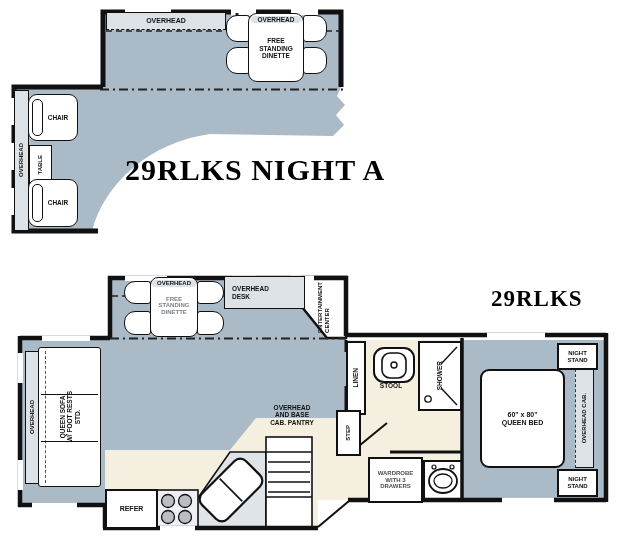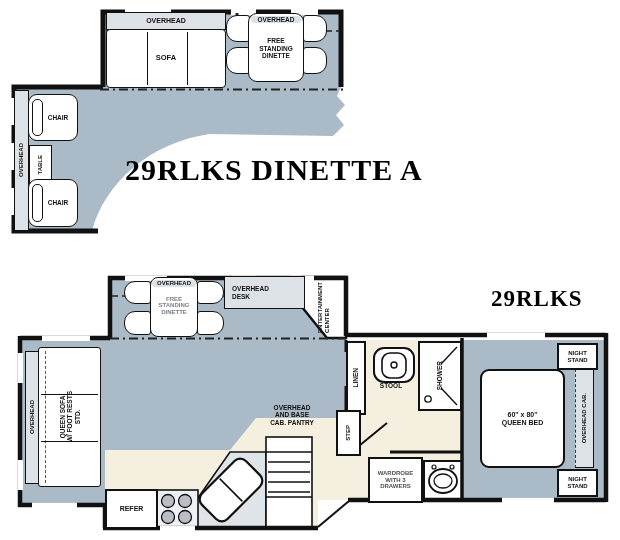--- a/index.html
+++ b/index.html
@@ -143,25 +143,20 @@
     <g stroke="#222">
       <line x1="112" y1="296" x2="303" y2="296" stroke-width="1.4" stroke-dasharray="6 4"></line>
       <line x1="110" y1="338.5" x2="346" y2="338.5" stroke-width="2" stroke-dasharray="9 4 2 4"></line>
       <line x1="268" y1="277" x2="268" y2="309" stroke-width="1.4" stroke="#111"></line>
     </g>
   </svg>
 
   <div class="box gray" style="left:106px;top:12px;width:120px;height:18px;border-bottom:1.5px dashed #111;">
     <span class="lbl" style="font-size:7px;">OVERHEAD</span>
   </div>
-  <div class="box" style="left:106px;top:29px;width:120px;height:59px;border-radius:4px;">
-    <div class="abs" style="left:40px;top:2px;bottom:2px;width:0;border-left:1.3px solid #111;"></div>
-    <div class="abs" style="left:80px;top:2px;bottom:2px;width:0;border-left:1.3px solid #111;"></div>
-    <span class="lbl" style="font-size:7.5px;">SOFA</span>
-  </div>
 
   <div class="box chairL" style="left:226px;top:15px;width:24px;height:27px;"></div>
   <div class="box chairL" style="left:226px;top:47px;width:24px;height:27px;"></div>
   <div class="box chairR" style="left:303px;top:15px;width:24px;height:27px;"></div>
   <div class="box chairR" style="left:303px;top:47px;width:24px;height:27px;"></div>
   <div class="box" style="left:248px;top:13px;width:56px;height:69px;border-radius:9px;flex-direction:column;justify-content:flex-start;">
     <span class="lbl" style="font-size:6.5px;background:#dde2e7;width:92%;margin-top:2px;border-radius:4px;">OVERHEAD</span>
     <span class="lbl" style="font-size:6.5px;margin-top:14px;">FREE
 STANDING
 DINETTE</span>
@@ -173,21 +168,21 @@
   <div class="box armchair" style="left:28px;top:94px;width:50px;height:47px;">
     <span class="lbl" style="font-size:6.5px;margin-left:10px;">CHAIR</span>
   </div>
   <div class="box" style="left:29px;top:145px;width:23px;height:39px;">
     <span class="lbl vtext" style="font-size:6px;">TABLE</span>
   </div>
   <div class="box armchair" style="left:28px;top:179px;width:50px;height:48px;">
     <span class="lbl" style="font-size:6.5px;margin-left:10px;">CHAIR</span>
   </div>
 
-  <div class="title" style="left:125px;top:153px;font-size:30px;">29RLKS DINETTE A</div>
+  <div class="title" style="left:125px;top:153px;font-size:30px;">29RLKS NIGHT A</div>
 
   <div class="title" style="left:491px;top:286px;font-size:23px;">29RLKS</div>
 
   <div class="box chairL" style="left:124px;top:281px;width:27px;height:23px;"></div>
   <div class="box chairL" style="left:124px;top:311px;width:27px;height:24px;"></div>
   <div class="box chairR" style="left:197px;top:281px;width:27px;height:23px;"></div>
   <div class="box chairR" style="left:197px;top:311px;width:27px;height:24px;"></div>
   <div class="box" style="left:150px;top:277px;width:48px;height:60px;border-radius:8px;flex-direction:column;justify-content:flex-start;">
     <span class="lbl" style="font-size:6px;background:#dde2e7;width:94%;margin-top:2px;border-radius:3px;">OVERHEAD</span>
     <span class="lbl" style="font-size:6px;margin-top:9px;color:#7b8088;">FREE

